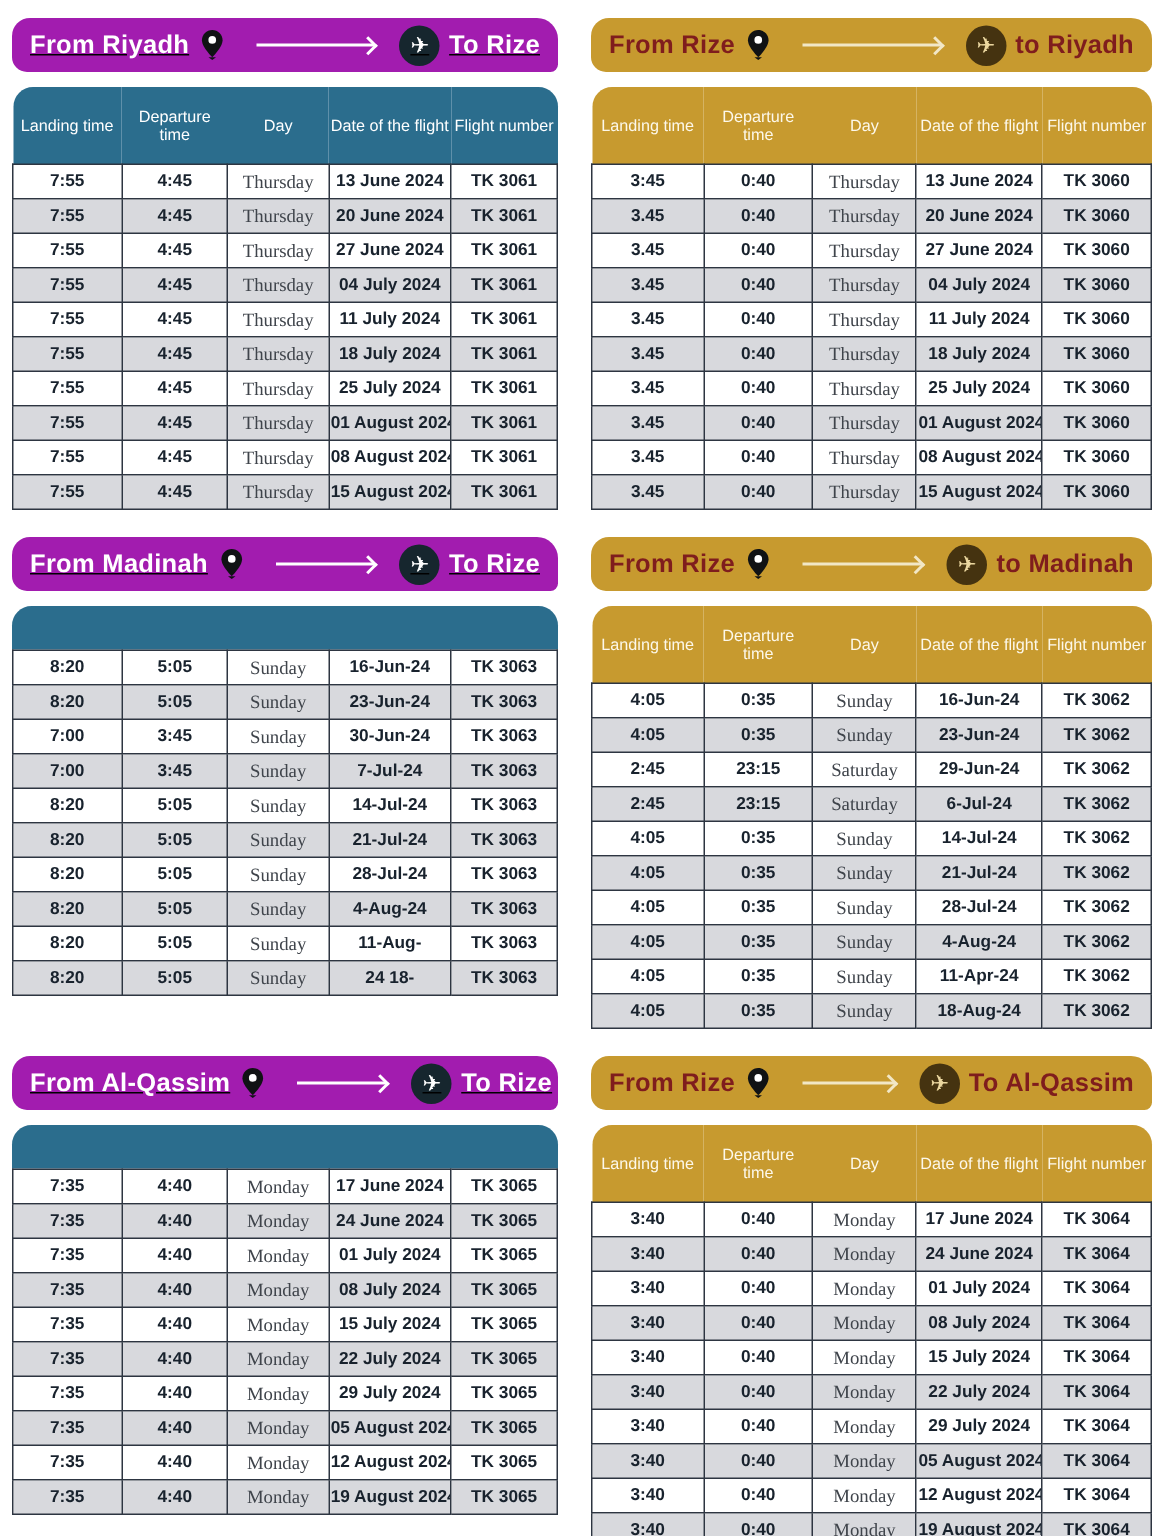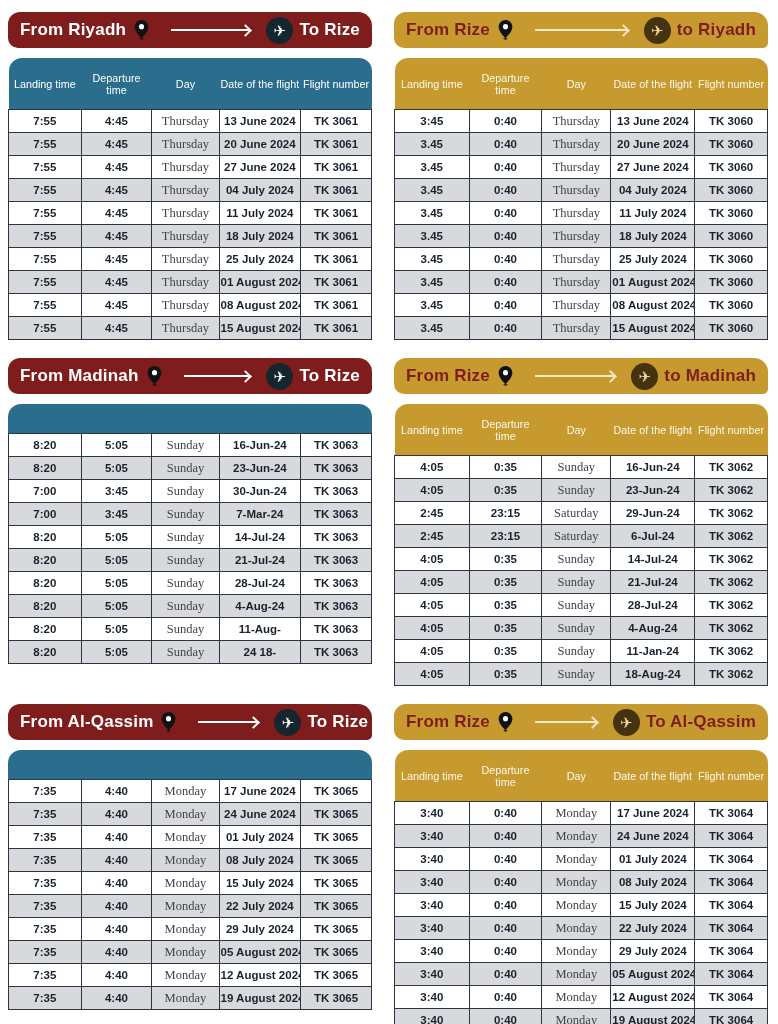--- a/index.html
+++ b/index.html
@@ -20,21 +20,21 @@
   
   .banner{
     height:36px;
     display:flex;align-items:center;
     gap:6px;
     padding:0 12px 0 12px;
     margin-bottom:10px;
     border-radius:12px 14px 5px 10px;
     box-sizing:border-box;
   }
-  .banner.blue{background:#7f1d1d;}
+  .banner.blue{background:#a21caf;text-decoration:underline;}
   .banner.gold{background:#C79A2F;}
   .from-label,.to-label{
     color:#ffffff;font-weight:bold;font-size:17px;white-space:nowrap;
     letter-spacing:.2px;
   }
   .banner.gold .from-label,.banner.gold .to-label{color:#7f1d1d;}
   .pin{display:flex;align-items:flex-end;margin-left:2px;}
   .arrow{
     flex:1 1 auto;height:2px;background:#fff;position:relative;
     margin:0 10px 0 16px;min-width:60px;
@@ -339,21 +339,21 @@
             <td>7:00</td>
             <td>3:45</td>
             <td class="day">Sunday</td>
             <td>30-Jun-24</td>
             <td>TK 3063</td>
           </tr>
           <tr>
             <td>7:00</td>
             <td>3:45</td>
             <td class="day">Sunday</td>
-            <td>7-Mar-24</td>
+            <td>7-Jul-24</td>
             <td>TK 3063</td>
           </tr>
           <tr>
             <td>8:20</td>
             <td>5:05</td>
             <td class="day">Sunday</td>
             <td>14-Jul-24</td>
             <td>TK 3063</td>
           </tr>
           <tr>
@@ -479,21 +479,21 @@
             <td>4:05</td>
             <td>0:35</td>
             <td class="day">Sunday</td>
             <td>4-Aug-24</td>
             <td>TK 3062</td>
           </tr>
           <tr>
             <td>4:05</td>
             <td>0:35</td>
             <td class="day">Sunday</td>
-            <td>11-Jan-24</td>
+            <td>11-Apr-24</td>
             <td>TK 3062</td>
           </tr>
           <tr>
             <td>4:05</td>
             <td>0:35</td>
             <td class="day">Sunday</td>
             <td>18-Aug-24</td>
             <td>TK 3062</td>
           </tr>
         </tbody>

